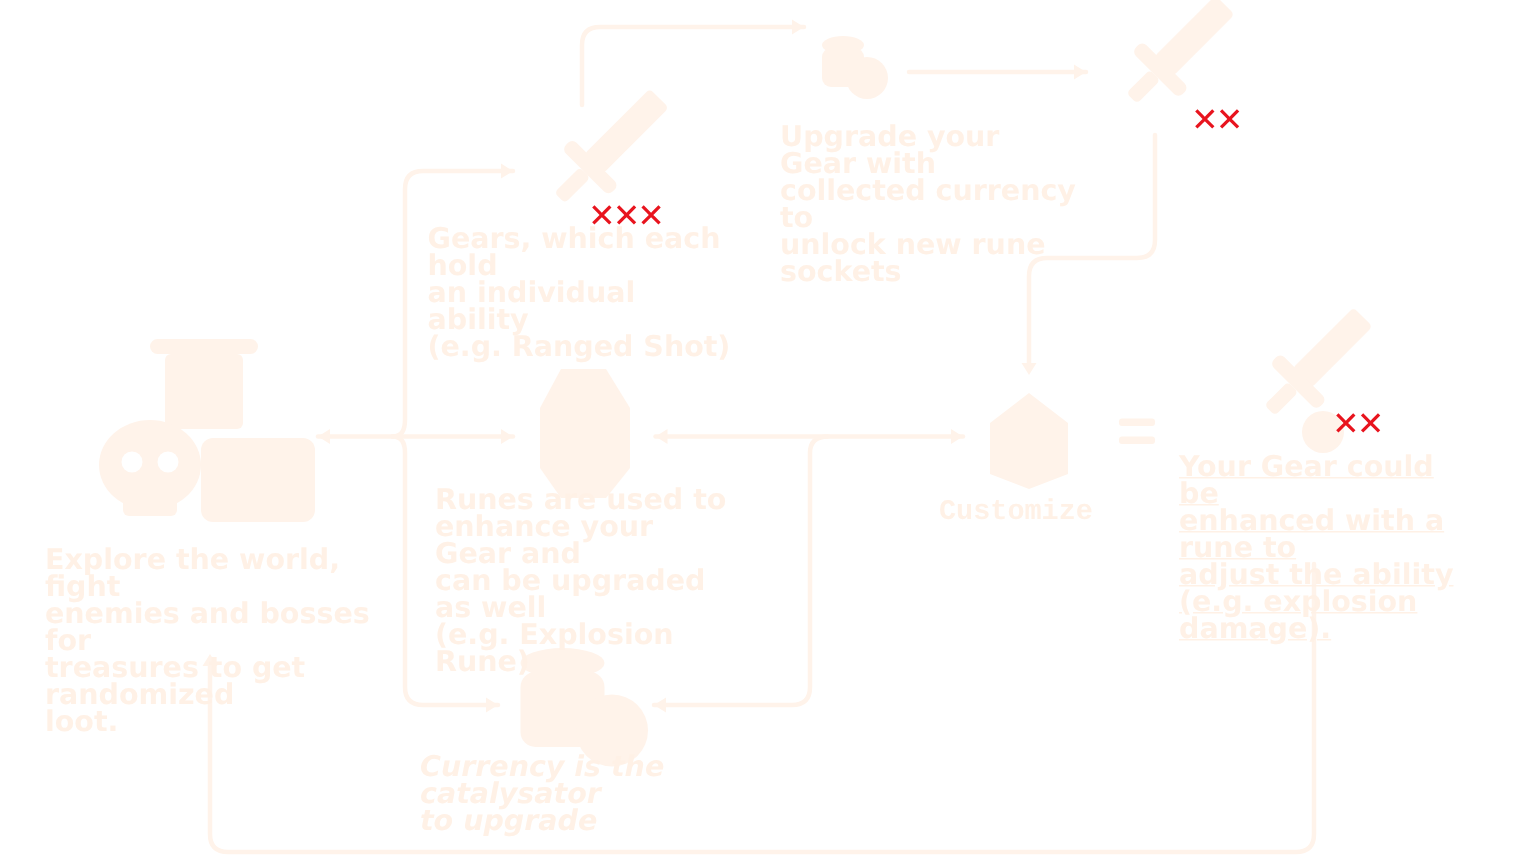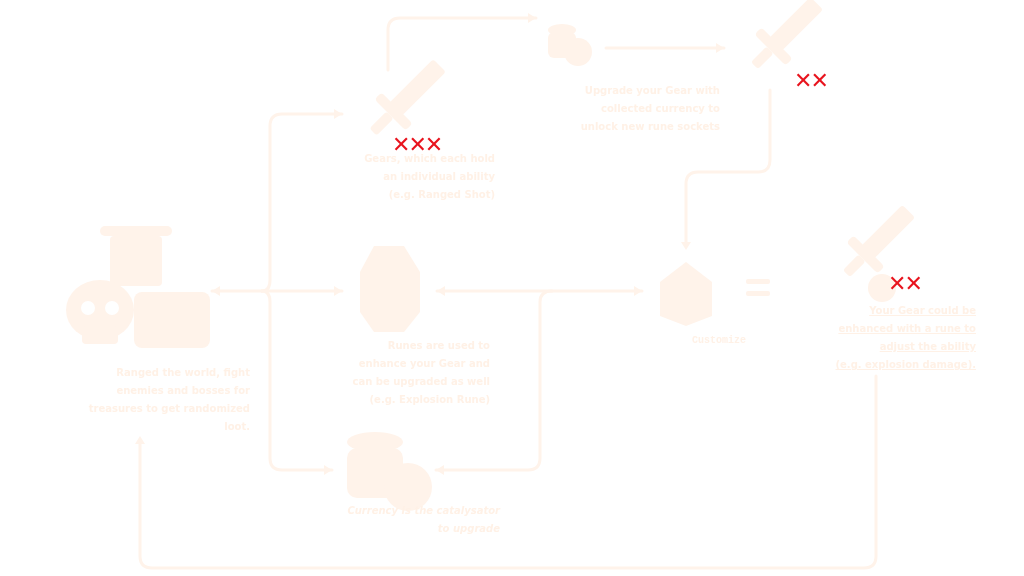--- a/index.html
+++ b/index.html
@@ -1,19 +1,19 @@
 <!DOCTYPE html>
 <html><head>
 <meta charset="utf-8">
 <style>
   html, body { margin:0; padding:0; background:#ffffff; }
   body { width:1024px; height:576px; position:relative; overflow:hidden;
          font-family:"DejaVu Sans", sans-serif; }
   #canvas { position:absolute; left:0; top:0; width:1024px; height:576px; }
-  .lbl { position:absolute; text-align:right; font-weight:bold; font-size:10px; line-height:18px;
+  .lbl { position:absolute; text-align:left; font-weight:bold; font-size:19px; line-height:18px;
          color:#fff1e6; white-space:pre-line; }
   .marks { position:absolute; color:#e8141e; font-size:22px; font-weight:normal; letter-spacing:-2px;
            font-family:"DejaVu Sans", sans-serif; line-height:22px; }
 </style>
 </head>
 <body>
 
 <svg id="canvas" viewBox="0 0 1024 576">
   <g fill="none" stroke="#fff3ea" stroke-width="3" stroke-linecap="round">
 
@@ -96,28 +96,28 @@
       <rect x="-5" y="0" width="10" height="22" rx="3"></rect>
     </g>
     <circle cx="882" cy="288" r="14"></circle>
   </g>
   <g fill="#ffffff" stroke="none">
     <circle cx="88" cy="308" r="7"></circle>
     <circle cx="112" cy="308" r="7"></circle>
   </g>
 </svg>
 
-<div class="lbl" style="left:30px; top:364px; width:220px;">Ranged the world, fight
+<div class="lbl" style="left:30px; top:364px; width:220px;">Explore the world, fight
 enemies and bosses for
 treasures to get randomized
 loot.</div>
 <div class="lbl" style="left:285px; top:150px; width:210px;">Gears, which each hold
 an individual ability
 (e.g. Ranged Shot)</div>
-<div class="lbl" style="left:290px; top:337px; width:200px;">Runes are used to
+<div class="lbl" style="left:290px; top:324px; width:200px;">Runes are used to
 enhance your Gear and
 can be upgraded as well
 (e.g. Explosion Rune)</div>
 <div class="lbl" style="left:280px; top:502px; width:220px;font-style:italic;">Currency is the catalysator
 to upgrade</div>
 <div class="lbl" style="left:520px; top:82px; width:200px;">Upgrade your Gear with
 collected currency to
 unlock new rune sockets</div>
 <div class="lbl" style="left:626px; top:332px; width:120px;font-family:Liberation Mono, monospace;">Customize</div>
 <div class="lbl" style="left:786px; top:302px; width:190px;text-decoration:underline;">Your Gear could be

